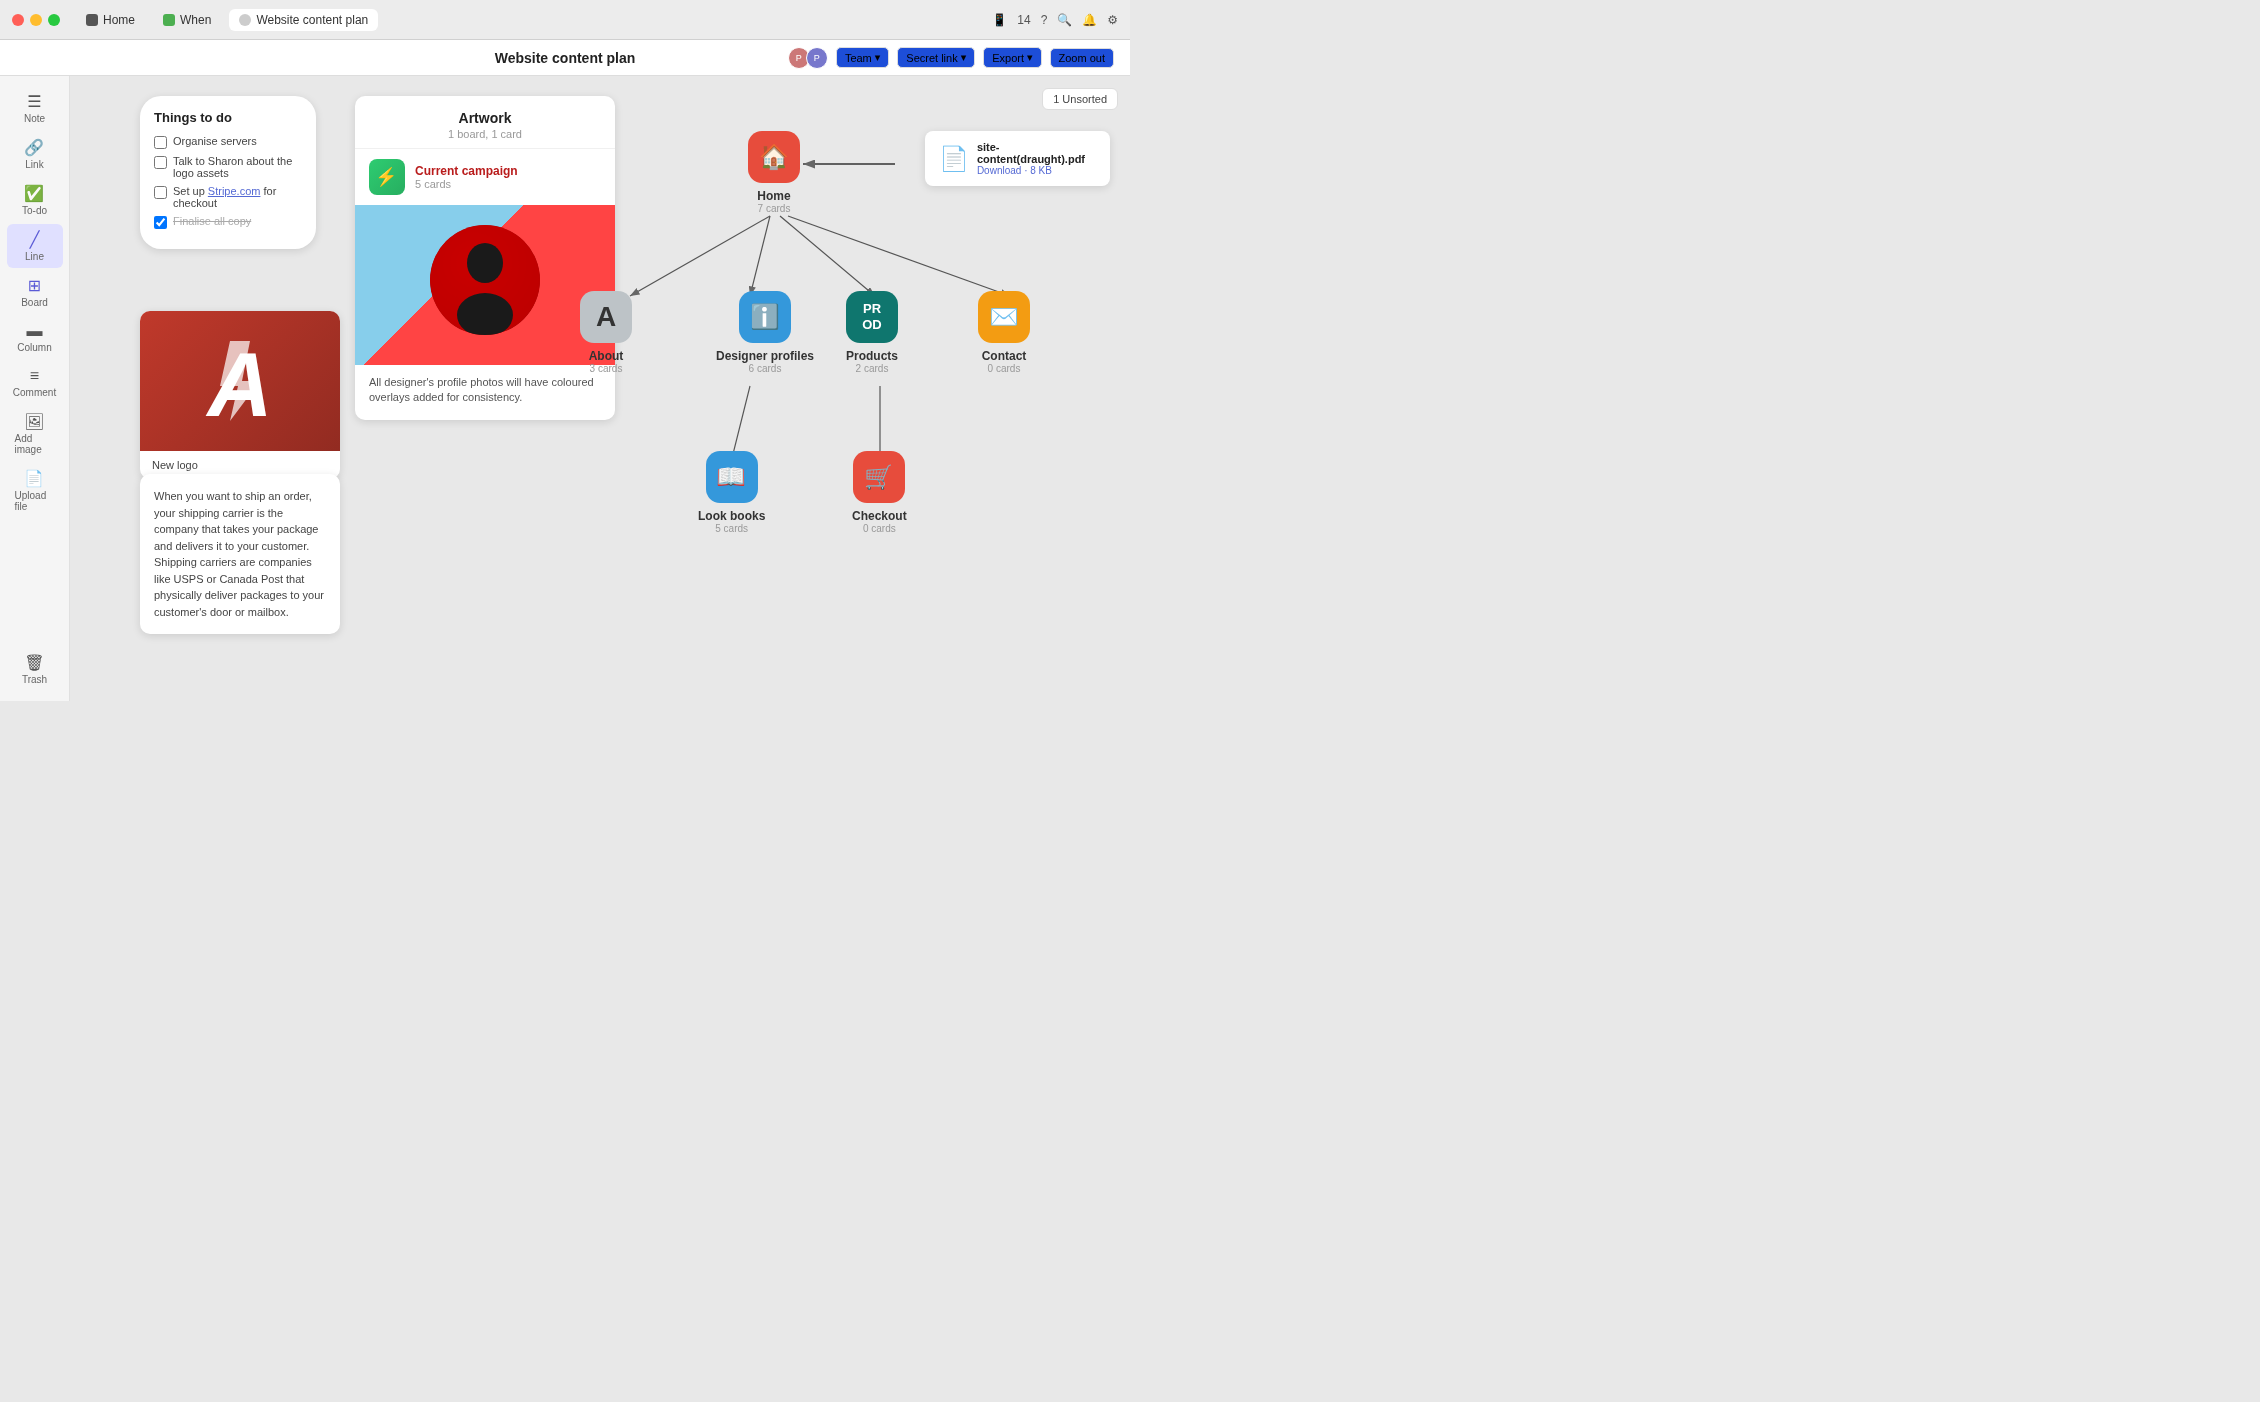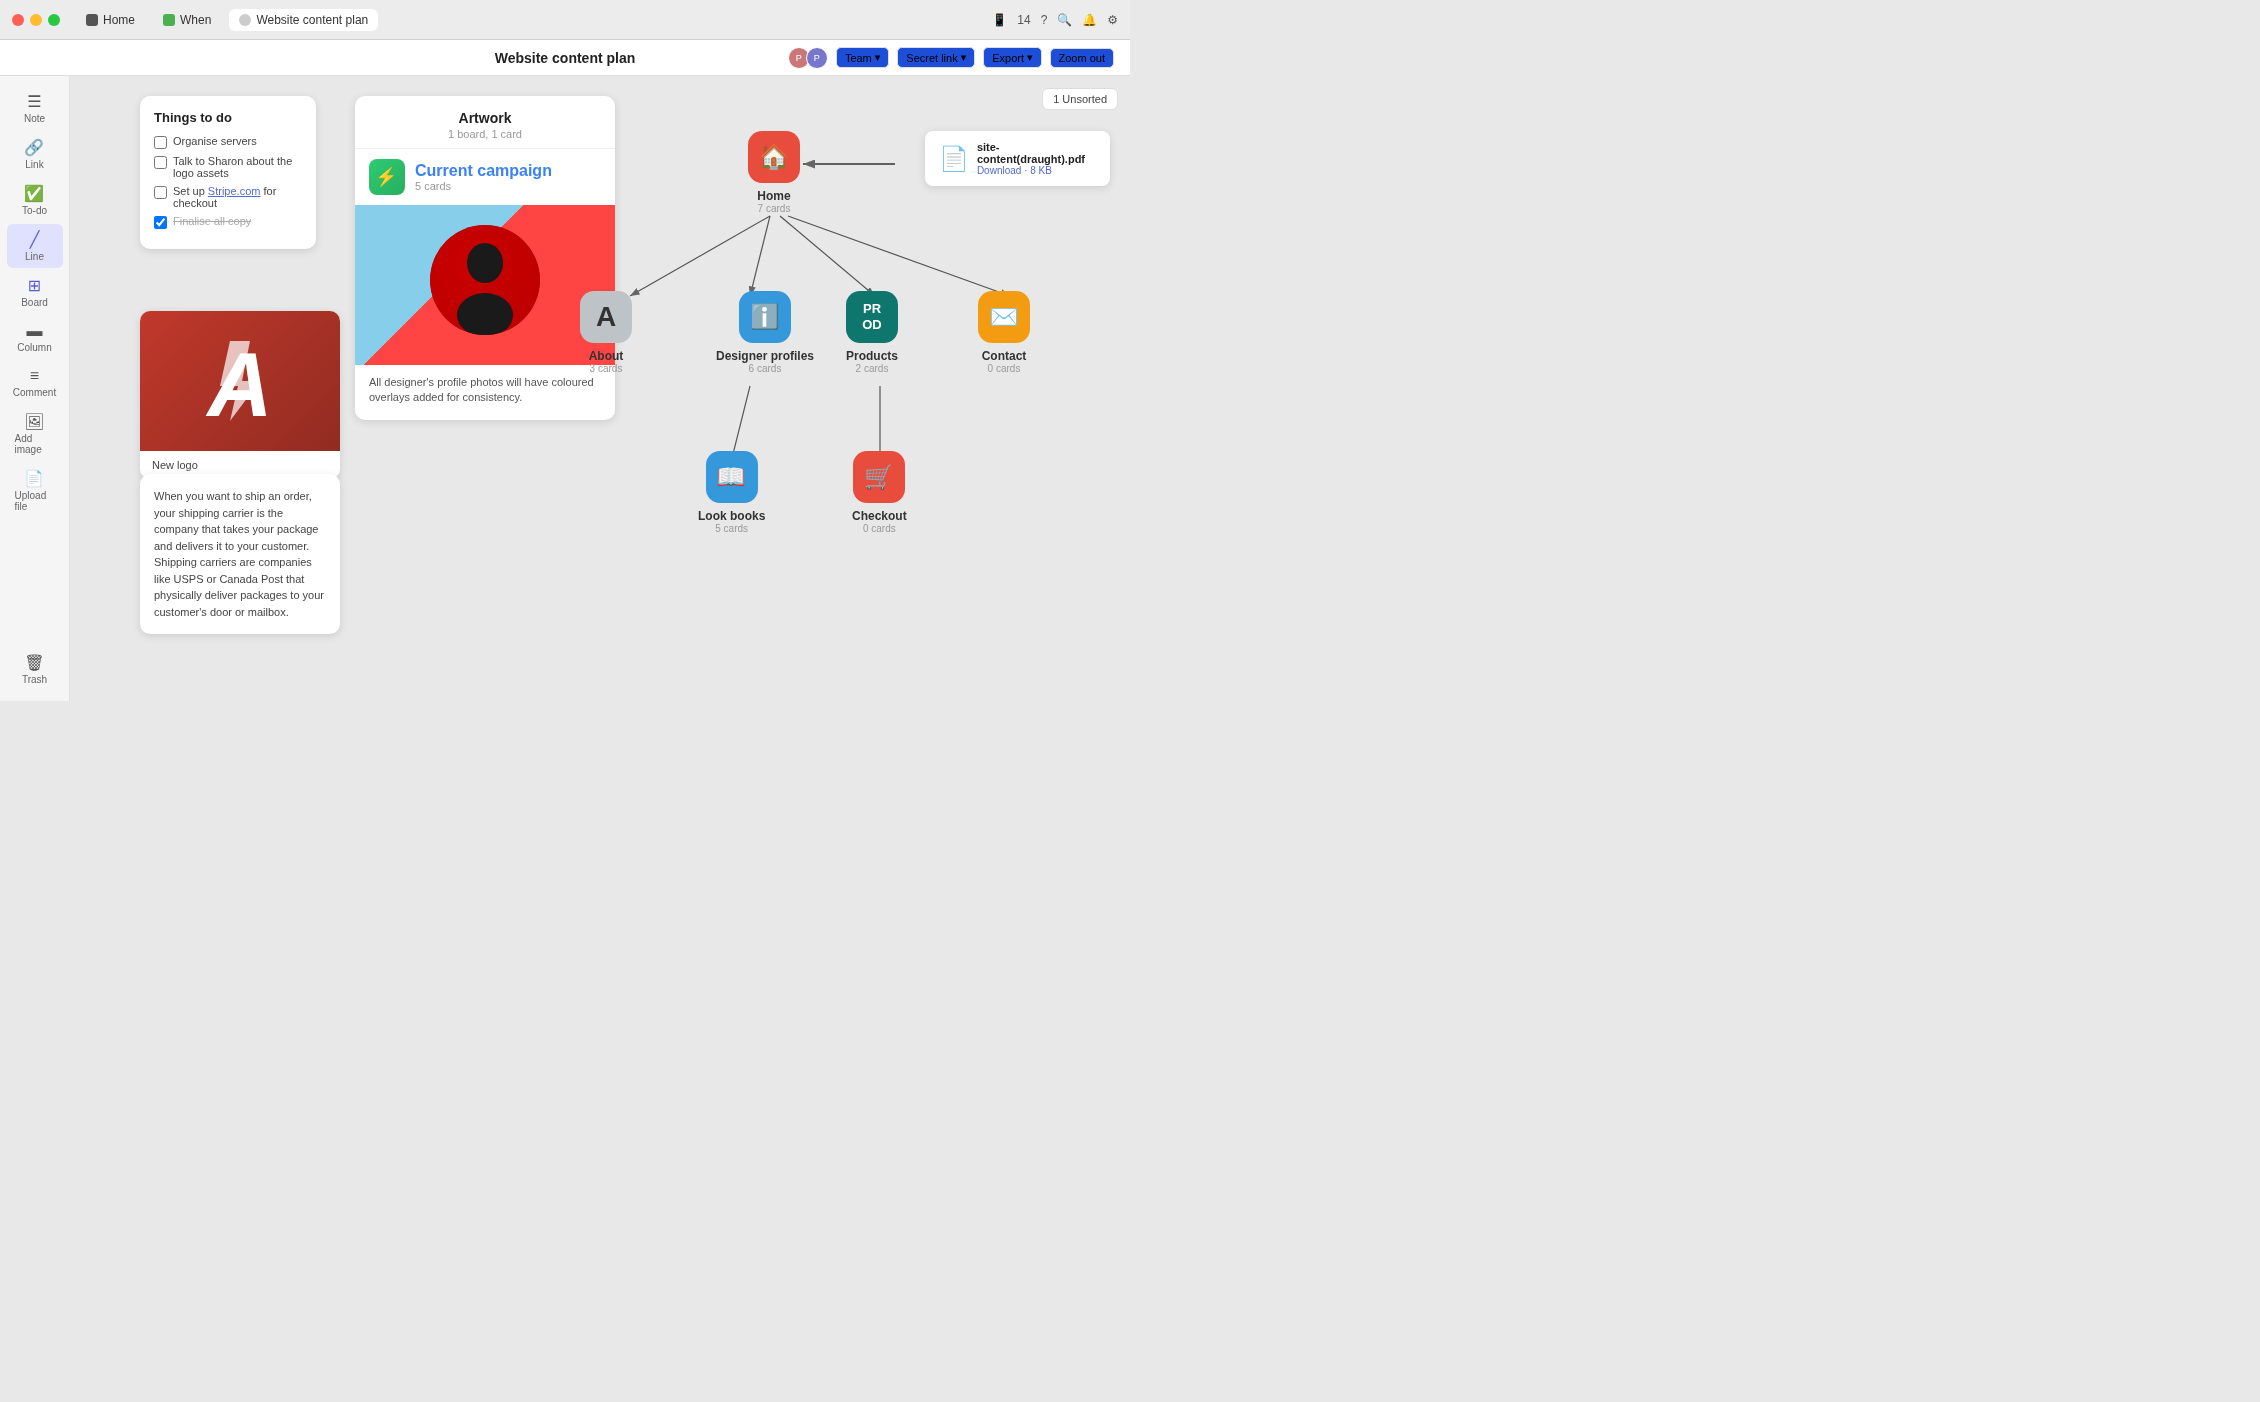--- a/index.html
+++ b/index.html
@@ -104,39 +104,40 @@
       border-radius: 10px;
       box-shadow: 0 2px 8px rgba(0,0,0,0.12);
     }
 
     
     .todo-card {
       left: 70px;
       top: 20px;
       width: 176px;
       padding: 14px;
+      border-radius: 21px;
     }
     .todo-title { font-size: 13px; font-weight: 600; margin-bottom: 10px; color: #222; }
     .todo-item { display: flex; align-items: flex-start; gap: 6px; margin-bottom: 6px; font-size: 11px; color: #444; }
     .todo-item input[type=checkbox] { margin-top: 1px; }
     .todo-item.checked { color: #aaa; text-decoration: line-through; }
     .stripe-link { color: #5469d4; text-decoration: underline; }
 
     
     .artwork-card {
       left: 285px;
       top: 20px;
       width: 260px;
     }
     .artwork-header { padding: 14px 20px 8px; text-align: center; }
     .artwork-title { font-size: 14px; font-weight: 600; color: #222; }
     .artwork-subtitle { font-size: 11px; color: #999; margin-top: 2px; }
     .campaign-item { display: flex; align-items: center; gap: 10px; padding: 10px 14px; border-top: 1px solid #f0f0f0; }
     .campaign-icon { width: 36px; height: 36px; background: linear-gradient(135deg, #2ecc71, #27ae60); border-radius: 8px; display: flex; align-items: center; justify-content: center; color: white; font-size: 18px; }
-    .campaign-text .name { font-size: 16px; font-weight: 600; color: #3b82f6; }
+    .campaign-text .name { font-size: 12px; font-weight: 600; color: #b91c1c; }
     .campaign-text .count { font-size: 11px; color: #999; }
     .artwork-img-placeholder {
       width: 100%;
       height: 160px;
       background: linear-gradient(135deg, #87ceeb 0%, #87ceeb 40%, #ff4444 40%);
       display: flex;
       align-items: center;
       justify-content: center;
       position: relative;
       overflow: hidden;

